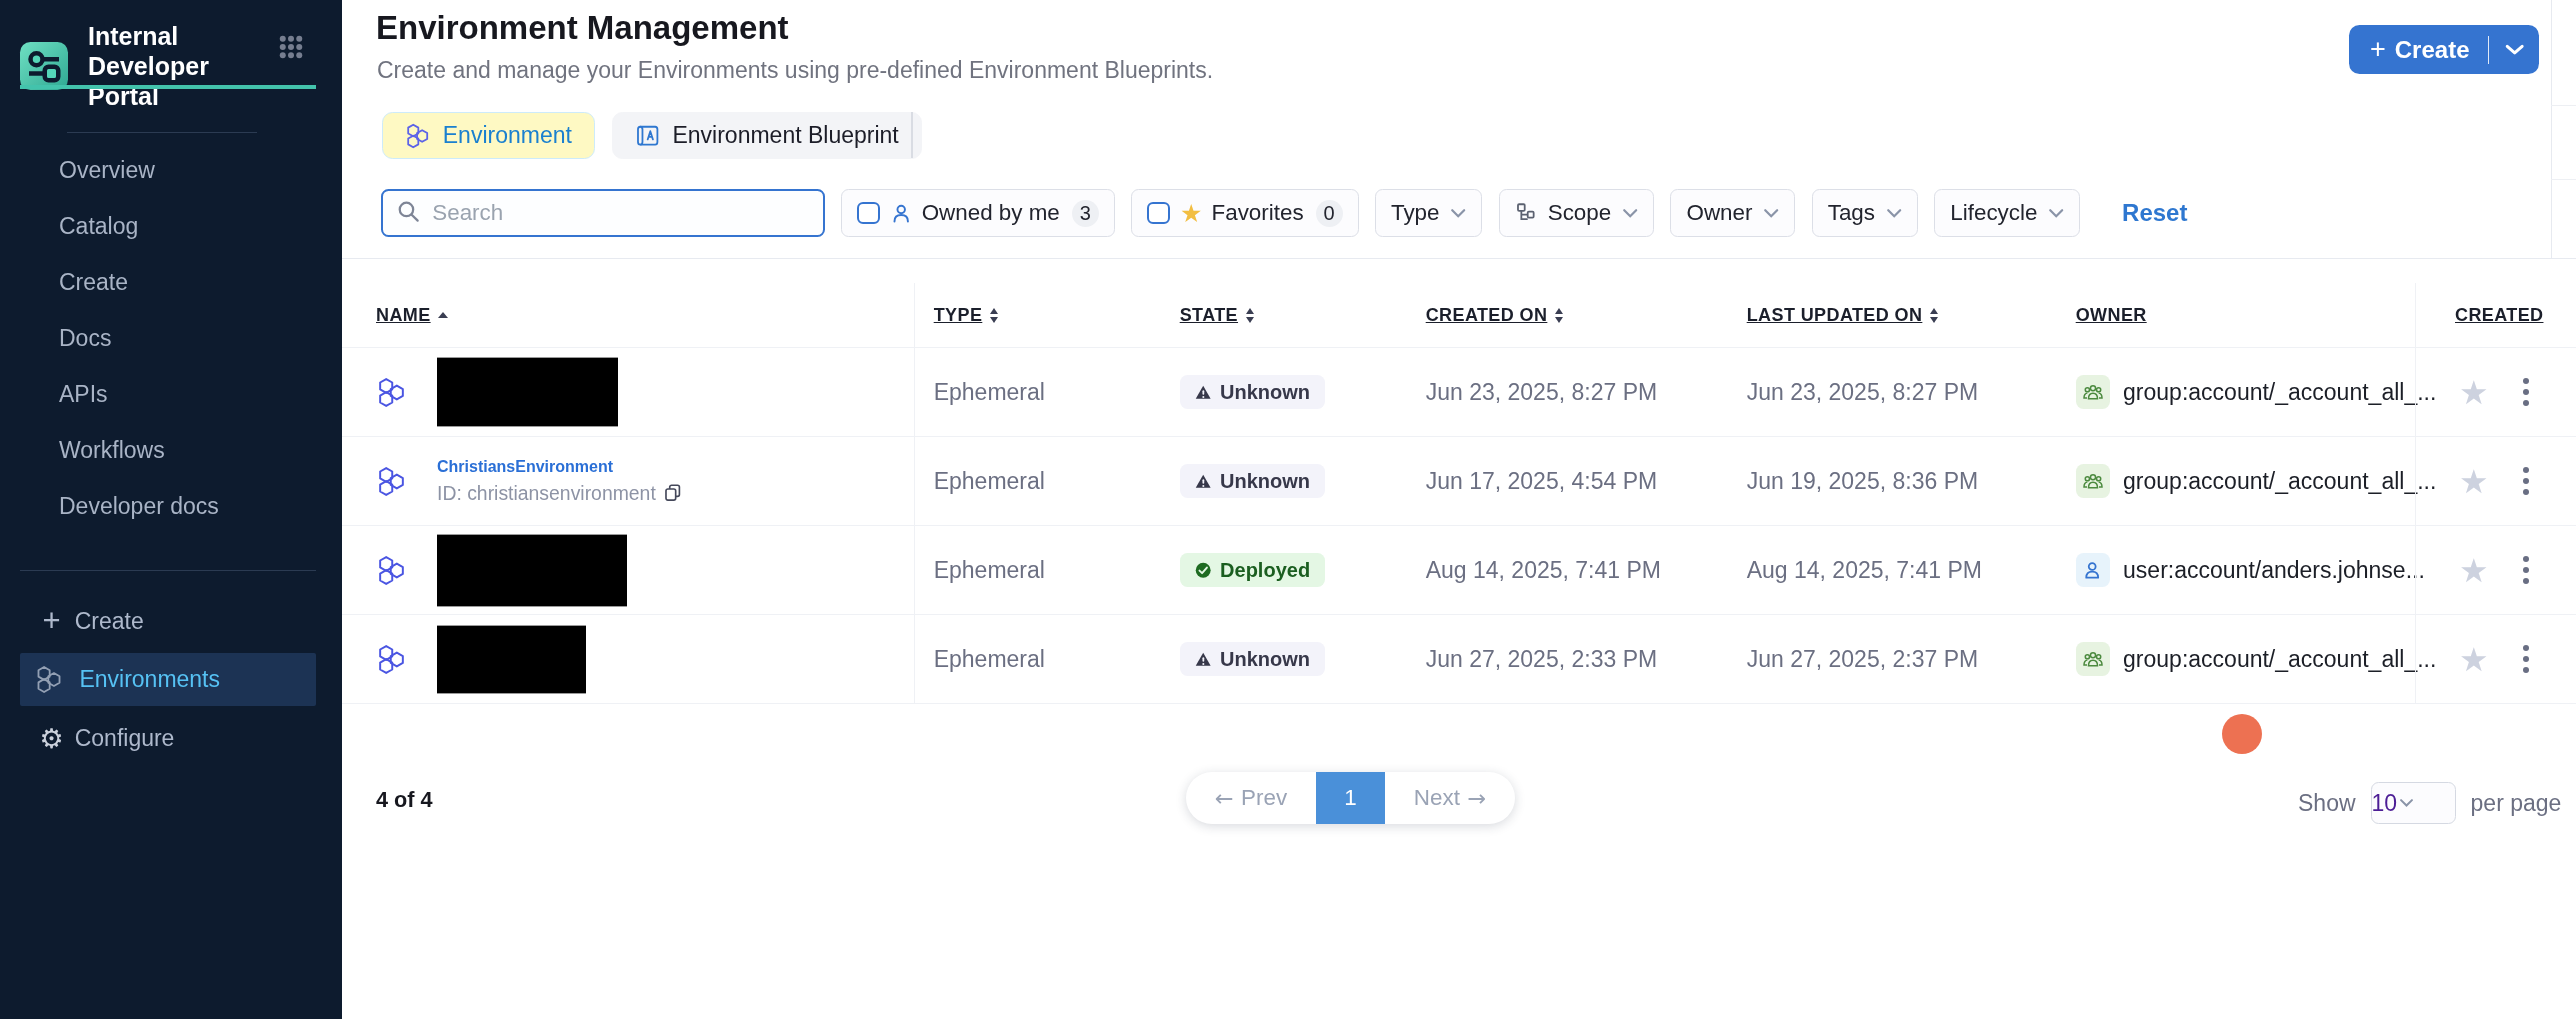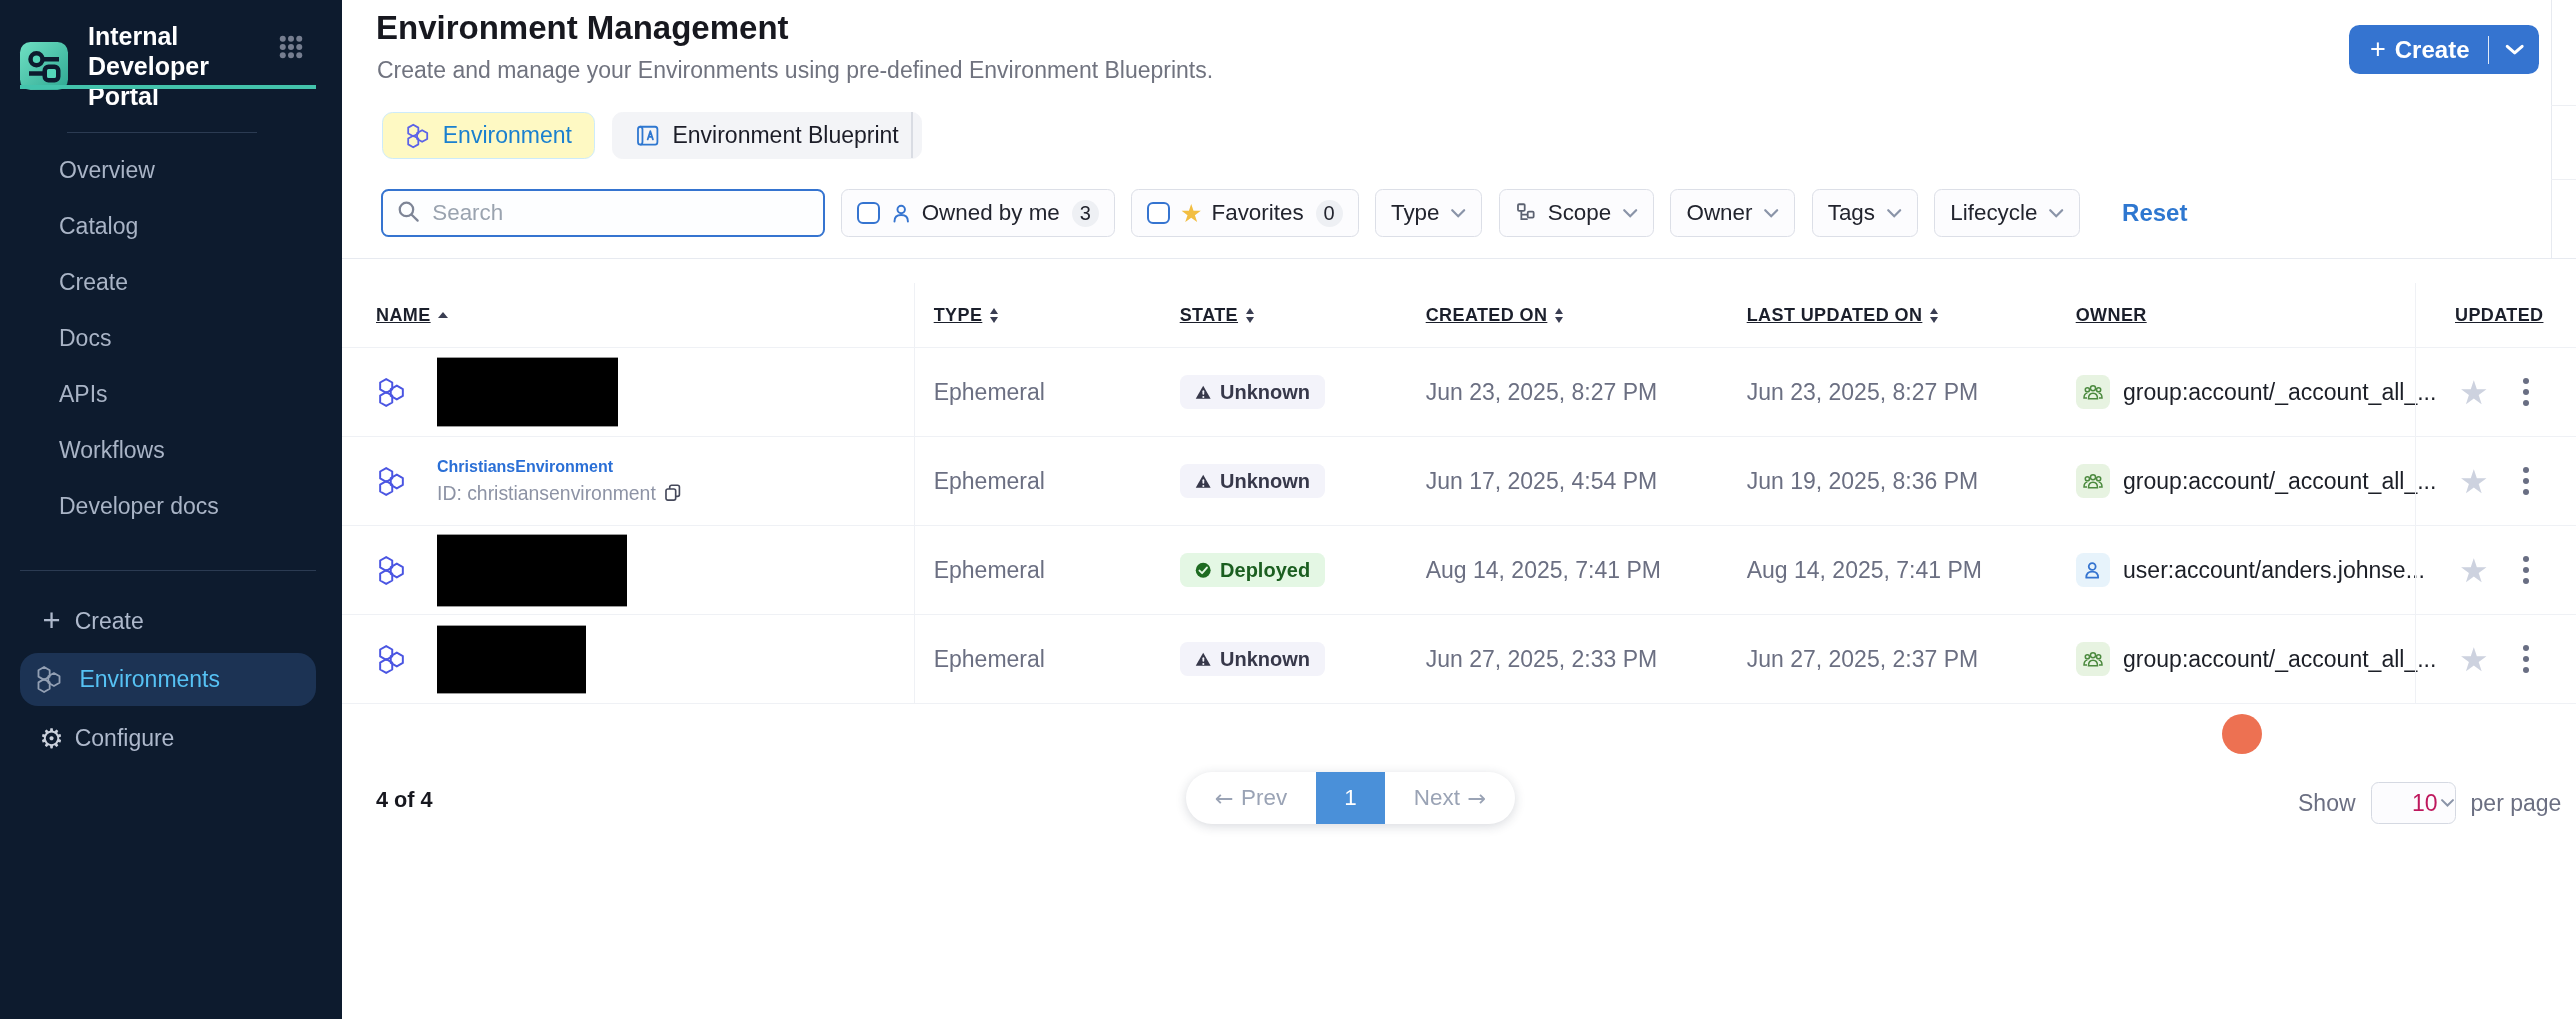--- a/index.html
+++ b/index.html
@@ -19,21 +19,21 @@
   .grid-icon { position:absolute; left:279px; top:35px; }
   .teal-rule { position:absolute; left:20px; top:85px; width:296px; height:3.7px; background:#43C3AC; }
   .side-div1 { position:absolute; left:67px; top:132px; width:190px; height:0.7px; background:#2B3B52; }
   .side-div2 { position:absolute; left:20px; top:570px; width:296px; height:0.7px; background:#2B3B52; }
   .nav { position:absolute; left:0; top:142px; width:342px; }
   .nav-item { height:56px; display:flex; align-items:center; padding-left:59px; color:#A9B4C6; font-size:23px; cursor:pointer; }
   .bottom-item { position:absolute; left:0; width:342px; height:52px; display:flex; align-items:center; color:#AEB9CC; font-size:23px; }
   .b-create { top:595px; }
   .b-create .plus { width:33px; margin-left:35px; font-size:31px; font-weight:300; text-align:center; color:#AEB9CC; }
   .b-create .lbl { margin-left:6.7px; }
-  .env-item { position:absolute; left:20px; top:653px; width:296px; height:53px; background:#1C3354; border-radius:18px; display:flex; align-items:center; }
+  .env-item { position:absolute; left:20px; top:653px; width:296px; height:53px; background:#1C3354; border-radius:2px; display:flex; align-items:center; }
   .env-item .hexwrap { margin-left:15px; color:#93A0B4; display:flex; }
   .env-item .lbl { margin-left:16.4px; color:#56C2F4; font-size:23px; }
   .b-config { top:712px; }
   .b-config .gear { width:33px; margin-left:35px; text-align:center; font-size:27px; color:#CBD1DC; }
   .b-config .lbl { margin-left:6.7px; }
 
   
   .main { position:absolute; left:342px; top:0; width:2234px; height:1020px; background:#fff; }
   .page-title { position:absolute; left:34px; top:9px; font-size:33px; font-weight:700; color:#17181F; }
   .page-sub { position:absolute; left:35px; top:57px; font-size:23px; color:#70737F; }
@@ -108,21 +108,21 @@
   .action-star { font-size:33px; color:#CDD2DF; line-height:1; cursor:pointer; }
   .kebab { margin-left:30px; display:flex; flex-direction:column; gap:5.2px; cursor:pointer; padding:4.5px; }
   .kebab i { width:6px; height:6px; border-radius:50%; background:#696E83; }
 
   
   .pg-summary { position:absolute; left:34px; top:787px; font-size:21.7px; font-weight:700; color:#17181F; }
   .pager { position:absolute; left:844px; top:772px; width:329px; height:52px; background:#fff; border-radius:26px; box-shadow:0 2.2px 10.5px rgba(40,50,70,0.18); display:flex; overflow:hidden; align-items:stretch; }
   .pager .pbtn { flex:1; display:flex; align-items:center; justify-content:center; gap:7.5px; color:#9AA3B5; font-size:22.4px; cursor:pointer; }
   .pager .pnum { width:69px; background:#4A90D9; color:#fff; display:flex; align-items:center; justify-content:center; font-size:22.4px; cursor:pointer; }
   .show-group { position:absolute; left:1956px; top:782px; display:flex; align-items:center; gap:15px; font-size:23px; color:#6B6F82; }
-  .pp-select { width:85px; height:42px; background:#FCFCFE; border:0.7px solid #D5D9E2; border-radius:7.5px; display:flex; align-items:center; justify-content:flex-end; gap:2px; color:#be185d; cursor:pointer; }
+  .pp-select { width:85px; height:42px; background:#FCFCFE; border:0.7px solid #D5D9E2; border-radius:7.5px; display:flex; align-items:center; justify-content:flex-start; gap:2px; color:#4c1d95; cursor:pointer; }
 
   .float-btn { position:absolute; left:2222px; top:714px; width:40px; height:40px; border-radius:50%; background:#ED7152; cursor:pointer; }
 </style>
 </head>
 <body>
 
 <div class="page">
 
   <div class="sidebar">
     <div class="logo-row">
@@ -346,21 +346,21 @@
           <span>LAST UPDATED ON</span>
             <span class="sort-both">
               <i class="u"></i>
               <i class="d"></i>
             </span>
         </div>
         <div class="th">
           <span>OWNER</span>
         </div>
         <div class="th th-actions">
-          <span>UPDATED</span>
+          <span>CREATED</span>
         </div>
       </div>
 
       <div class="trow">
         <div class="td td-name">
           <span class="hex-indigo">
             <svg width="31" height="31" viewBox="0 0 37 38" fill="none" stroke="currentColor" stroke-width="2.4" stroke-linejoin="round">
                 <path d="M12 2.5 L19.4 6.75 L19.4 15.25 L12 19.5 L4.6 15.25 L4.6 6.75 Z"></path>
                 <path d="M12 18.5 L19.4 22.75 L19.4 31.25 L12 35.5 L4.6 31.25 L4.6 22.75 Z"></path>
                 <path d="M25 10.5 L32.4 14.75 L32.4 23.25 L25 27.5 L17.6 23.25 L17.6 14.75 Z"></path>

